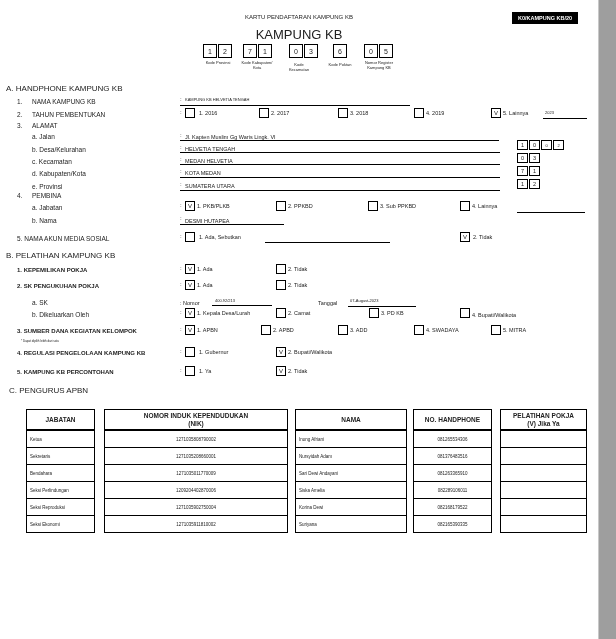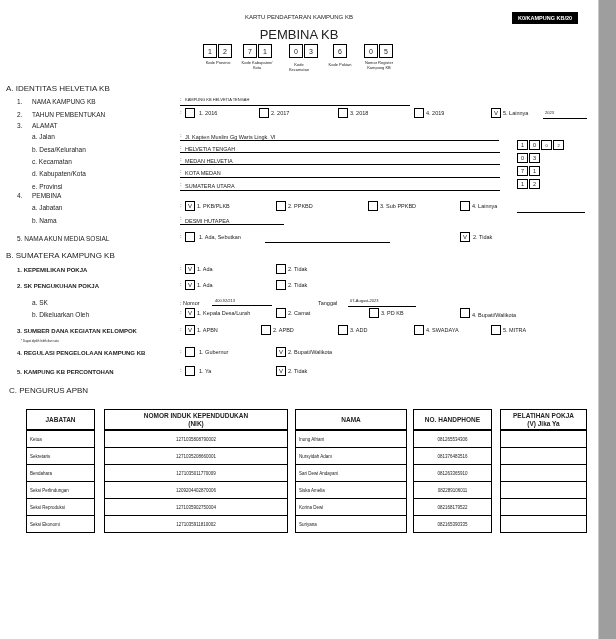--- a/index.html
+++ b/index.html
@@ -28,21 +28,21 @@
   .td { position:absolute; border:1px solid #000; box-sizing:border-box; font-size:4.5px; display:flex; align-items:center; }
   .td.c { justify-content:center; }
   .td.l { padding-left:3px; }
 </style>
 </head>
 <body>
 
 <div class="page">
 
   <div class="abs hdr-sub">KARTU PENDAFTARAN KAMPUNG KB</div>
-  <div class="abs hdr-title">PEMBINA KB</div>
+  <div class="abs hdr-title">KAMPUNG KB</div>
   <div class="abs badge">K0/KAMPUNG KB/20</div>
 
   <div class="abs codebox" style="left:203px;">
     <div class="cb">1</div>
     <div class="cb">2</div>
   </div>
   <div class="abs cap" style="left:198px;width:40px;">Kode Provinsi</div>
 
   <div class="abs codebox" style="left:243px;">
     <div class="cb">7</div>
@@ -60,21 +60,21 @@
     <div class="cb">6</div>
   </div>
   <div class="abs cap" style="left:327px;width:26px;white-space:normal;top:62px;">Kode Poktan</div>
 
   <div class="abs codebox" style="left:364px;">
     <div class="cb">0</div>
     <div class="cb">5</div>
   </div>
   <div class="abs cap" style="left:358px;width:42px;white-space:normal;">Nomor Register Kampung KB</div>
 
-  <div class="abs sec" style="left:6px;top:84px;">A.   IDENTITAS HELVETIA KB</div>
+  <div class="abs sec" style="left:6px;top:84px;">A.   HANDPHONE KAMPUNG KB</div>
 
   <div class="abs lbl" style="left:17px;top:98px;">1.</div>
   <div class="abs lbl" style="left:32px;top:98px;">NAMA  KAMPUNG KB</div>
   <div class="colon" style="left:180px;top:96px;">:</div>
   <div class="abs tiny" style="left:185px;top:97px;">KAMPUNG KB HELVETIA TENGAH</div>
   <div class="ul" style="left:180px;top:105px;width:230px;"></div>
 
   <div class="abs lbl" style="left:17px;top:111px;">2.</div>
   <div class="abs lbl" style="left:32px;top:111px;">TAHUN PEMBENTUKAN</div>
   <div class="colon" style="left:180px;top:109px;">:</div>
@@ -150,21 +150,21 @@
   <div class="ul" style="left:180px;top:224px;width:104px;"></div>
 
   <div class="abs lbl" style="left:17px;top:235px;">5. NAMA AKUN MEDIA SOSIAL</div>
   <div class="colon" style="left:180px;top:233px;">:</div>
   <div class="chk" style="left:185px;top:232px;"></div>
   <div class="opt" style="left:199px;top:234px;">1.  Ada, Sebutkan</div>
   <div class="ul" style="left:265px;top:242px;width:125px;"></div>
   <div class="chk" style="left:460px;top:232px;">V</div>
   <div class="opt" style="left:473px;top:234px;">2.  Tidak</div>
 
-  <div class="abs sec" style="left:6px;top:251px;">B.   SUMATERA KAMPUNG KB</div>
+  <div class="abs sec" style="left:6px;top:251px;">B.   PELATIHAN KAMPUNG KB</div>
 
   <div class="abs lblb" style="left:17px;top:267px;">1. KEPEMILIKAN POKJA</div>
   <div class="colon" style="left:180px;top:265px;">:</div>
   <div class="chk" style="left:185px;top:264px;">V</div>
   <div class="opt" style="left:197px;top:266px;">1.  Ada</div>
   <div class="chk" style="left:276px;top:264px;"></div>
   <div class="opt" style="left:288px;top:266px;">2.  Tidak</div>
 
   <div class="abs lblb" style="left:17px;top:283px;">2. SK PENGUKUHAN POKJA</div>
   <div class="colon" style="left:180px;top:281px;">:</div>

